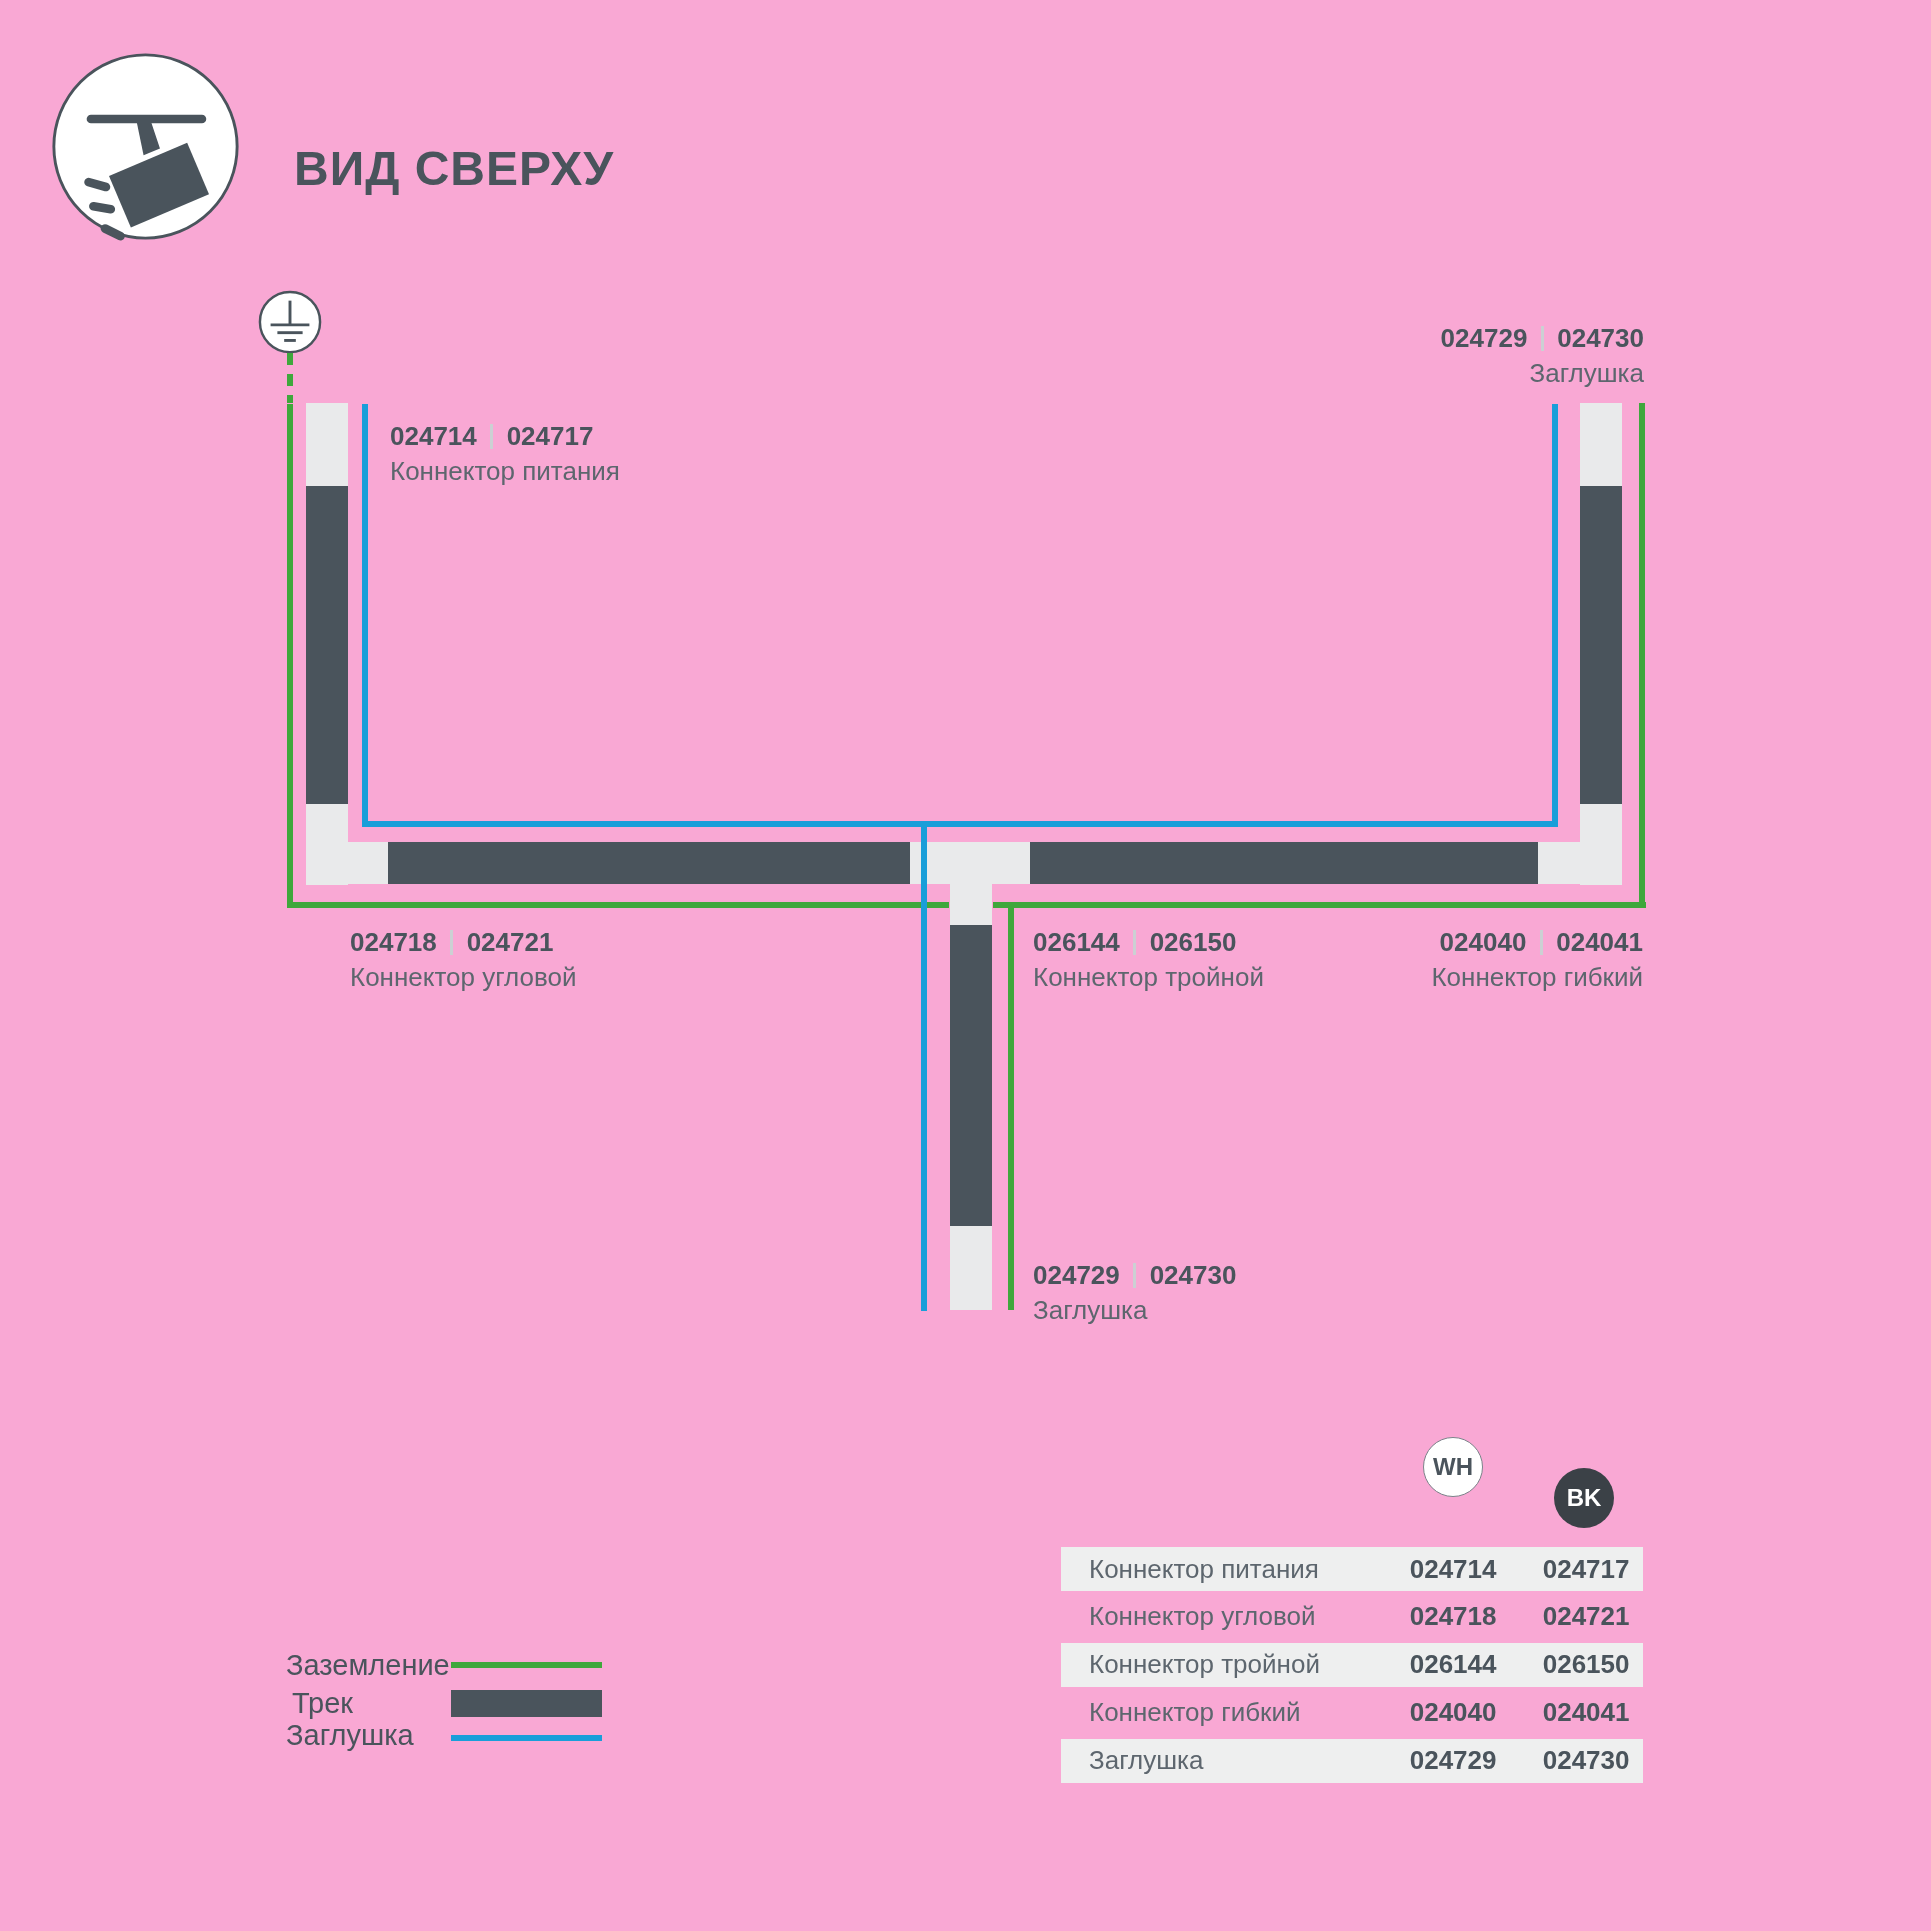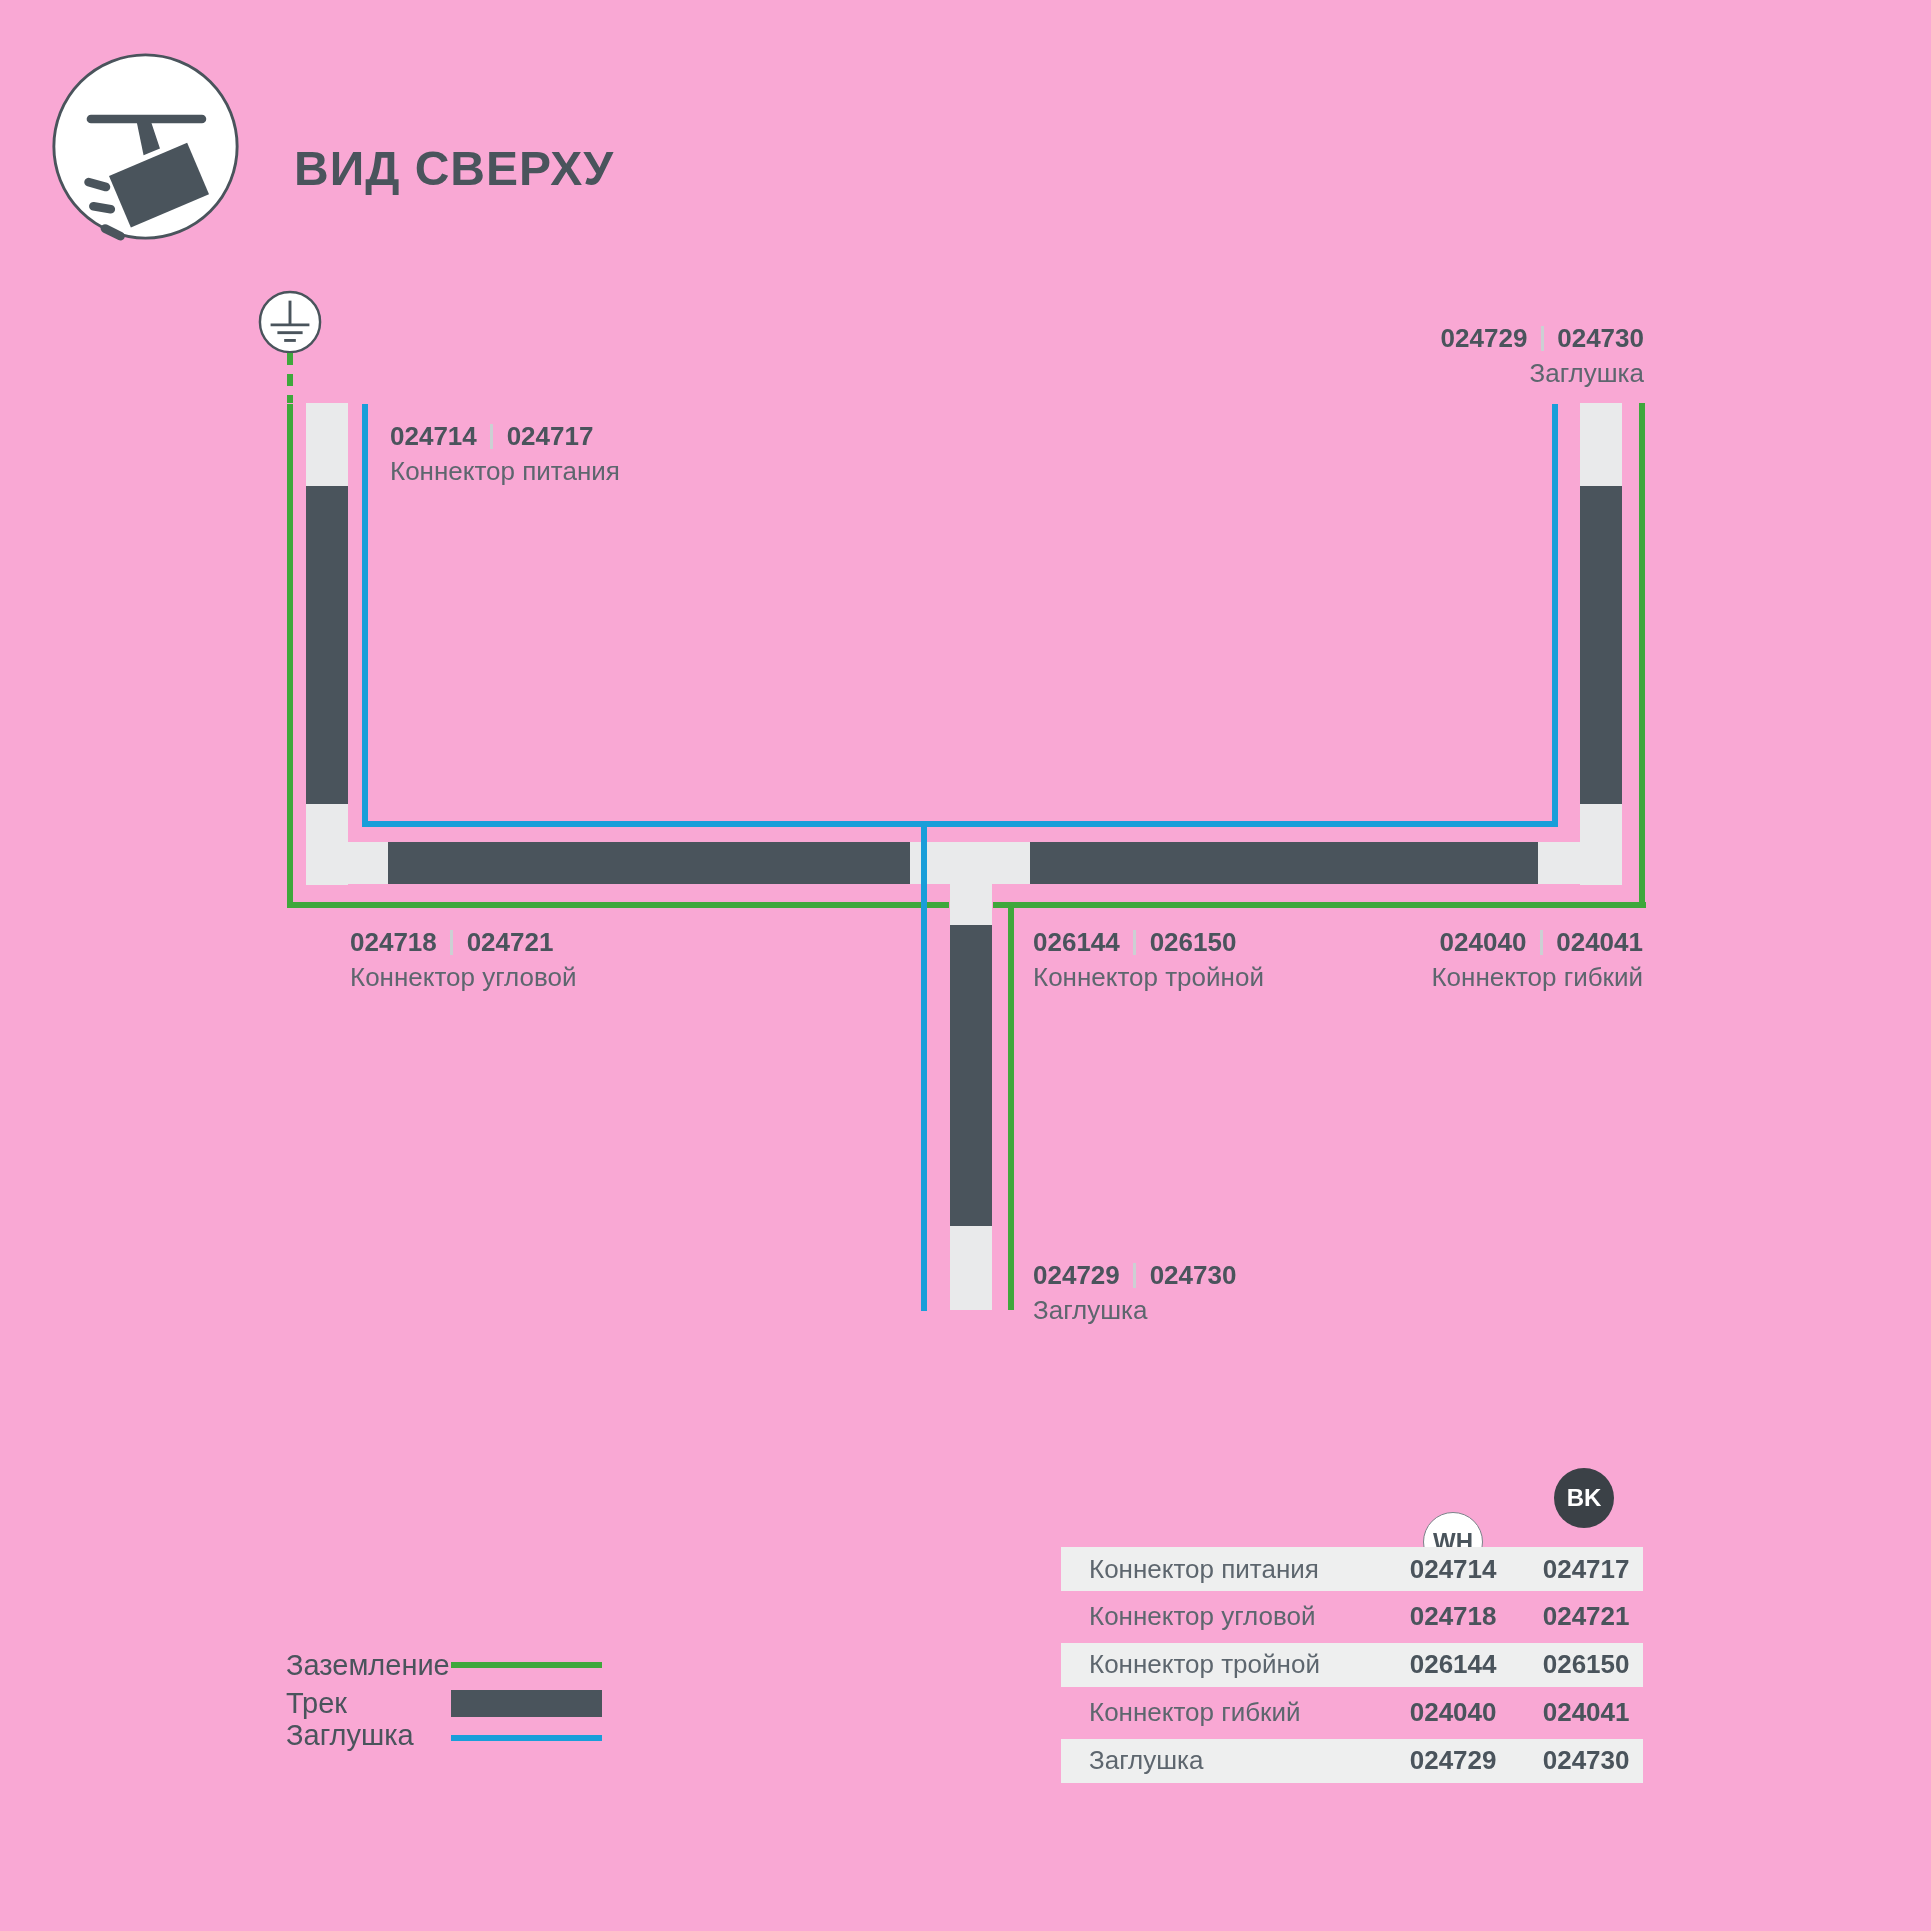--- a/index.html
+++ b/index.html
@@ -168,27 +168,27 @@
       <span>024729</span>
       <span class="pl-sep"></span>
       <span>024730</span>
     </div>
     <div class="pl-name">Заглушка</div>
   </div>
 
   <div class="abs legend-label" style="left:286px;top:1651px;">Заземление</div>
   <div class="abs gline" style="left:451px;top:1662px;width:151px;height:5.8px;"></div>
 
-  <div class="abs legend-label" style="left:286px;top:1689px;">Трек</div>
+  <div class="abs legend-label" style="left:292px;top:1689px;">Трек</div>
   <div class="abs trackbar" style="left:451px;top:1690px;width:151px;height:27px;"></div>
 
   <div class="abs legend-label" style="left:286px;top:1721px;">Заглушка</div>
   <div class="abs bline" style="left:451px;top:1735px;width:151px;height:5.8px;"></div>
 
-  <div class="abs colbadge wh" style="left:1423px;top:1512px;">WH</div>
+  <div class="abs colbadge wh" style="left:1423px;top:1437px;">WH</div>
   <div class="abs colbadge bk" style="left:1554px;top:1468px;">BK</div>
 
   <div class="abs ptable">
     <div class="row">
       <div class="cell-name">Коннектор питания</div>
       <div class="cell-wh">024714</div>
       <div class="cell-bk">024717</div>
     </div>
     <div class="row">
       <div class="cell-name">Коннектор угловой</div>

